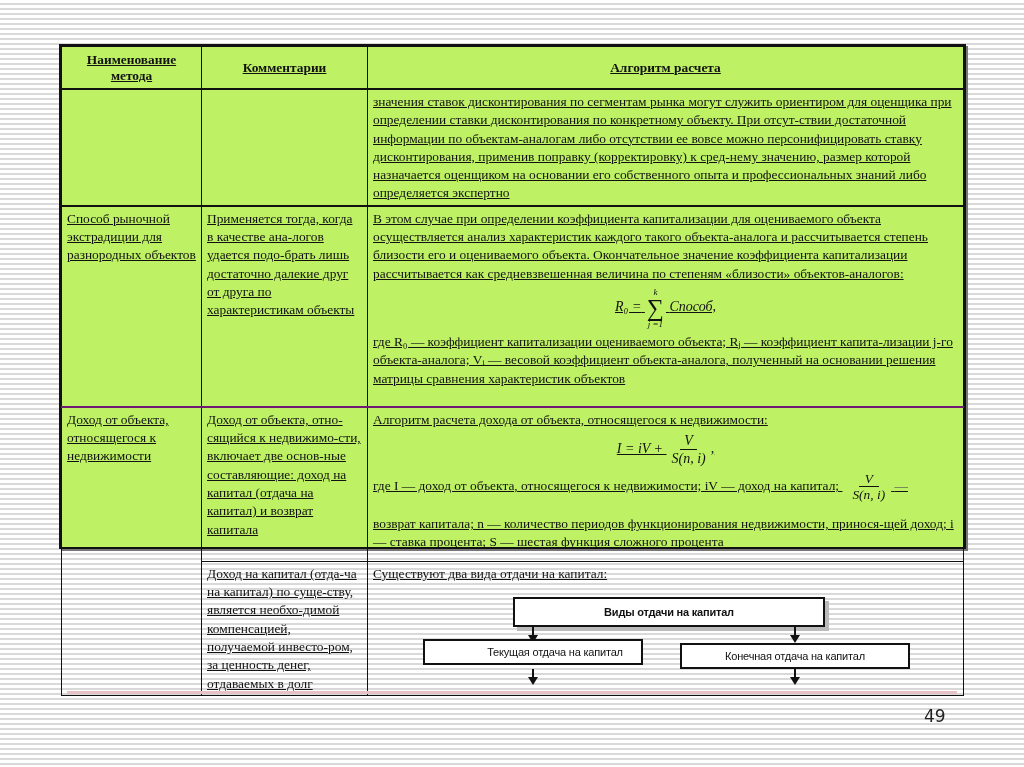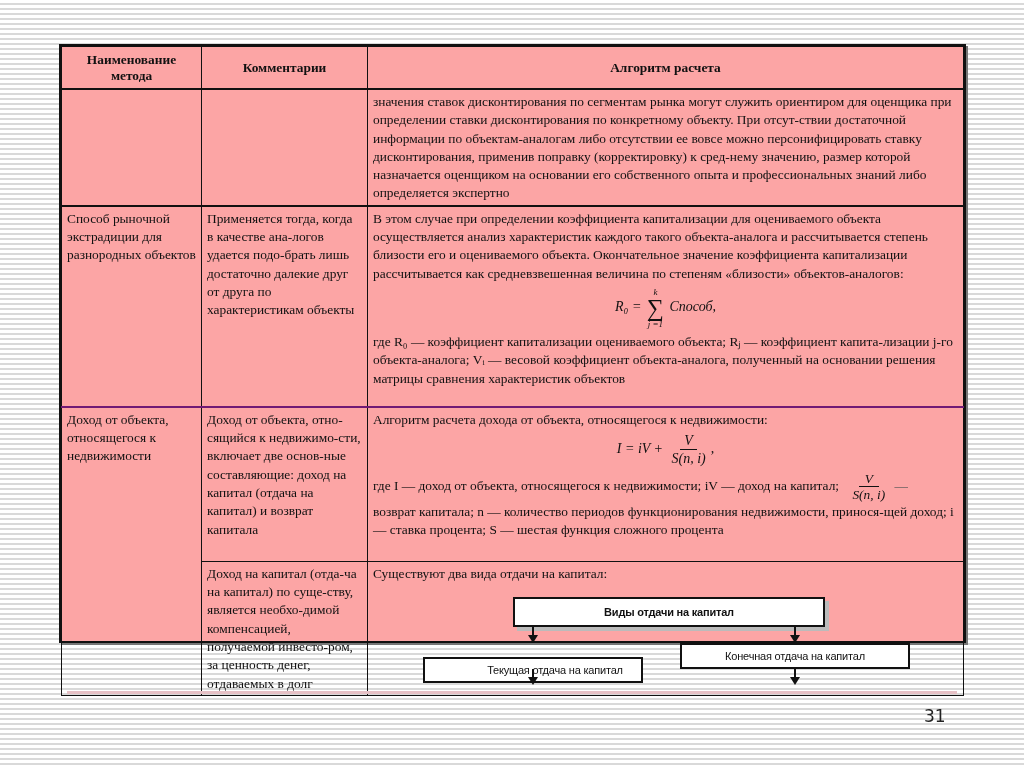--- a/index.html
+++ b/index.html
@@ -4,25 +4,26 @@
 <style>
   html, body { margin: 0; padding: 0; }
   body {
     width: 1024px; height: 767px; overflow: hidden; position: relative;
     background-color: #ffffff;
     background-image: repeating-linear-gradient(to bottom, #ffffff 0px, #ffffff 3px, #d9d9d9 3px, #d9d9d9 5px);
     font-family: "Liberation Serif", serif;
     color: #111;
   }
   .sheet {
-    position: absolute; left: 59px; top: 44px; width: 907px; height: 599px;
-    background: #fca5a5;
+    position: absolute; left: 59px; top: 44px; width: 907px; height: 505px;
+    background: #bef264;
     border: 2px solid #111;
     box-shadow: 2px 2px 0 #777;
     box-sizing: border-box;
+    text-decoration: underline;
   }
   table.main {
     border-collapse: collapse; width: 100%; height: 100%; table-layout: fixed;
   }
   table.main td, table.main th {
     border: 1px solid #111;
     vertical-align: top;
     padding: 3px 5px 2px 5px;
     font-size: 13.4px;
     line-height: 18.3px;
@@ -54,21 +55,21 @@
   .inl-frac .num { border-bottom: 1px solid #111; padding: 0 6px; line-height: 15px; }
   .inl-frac .den { line-height: 16px; }
   .diagram { position: relative; height: 104px; margin-top: 2px; }
   .dbox {
     position: absolute; border: 2px solid #111; background: #fff;
     font-family: "Liberation Sans", sans-serif; font-size: 11px;
     display: flex; align-items: center; justify-content: center; box-sizing: border-box;
     letter-spacing: -0.2px;
   }
   .dbox.top { left: 140px; top: 12px; width: 312px; height: 30px; font-weight: bold; box-shadow: 4px 4px 0 #bbb; }
-  .dbox.left { left: 50px; top: 72px; width: 220px; height: 26px; padding-left: 44px; }
+  .dbox.left { left: 50px; top: 54px; width: 220px; height: 26px; padding-left: 44px; }
   .dbox.right { left: 307px; top: 58px; width: 230px; height: 26px; }
   .vline { position: absolute; width: 2px; background: #111; }
   .arrow { position: absolute; width: 0; height: 0; border-left: 5px solid transparent; border-right: 5px solid transparent; border-top: 8px solid #111; }
   .rule {
     position: absolute; left: 67px; top: 691px; width: 890px; height: 3px;
     background: #e6c1c6;
   }
   .page-num {
     position: absolute; left: 924px; top: 706px;
     font-family: "DejaVu Sans", sans-serif; font-size: 17px; color: #222;
@@ -128,21 +129,21 @@
           </span><span>,</span>
         </div>
         <div style="">
           <span>где I — доход от объекта, относящегося к недвижимости; iV — доход на капитал;</span>
           <span class="inl-frac">
             <span class="num">V</span>
             <span class="den">S(n, i)</span>
           </span>
           <span style="color:#555;">—</span>
         </div>
-        <div style="margin-top:0;">возврат капитала; n — количество периодов функционирования недвижимости, принося-щей доход; i — ставка процента; S — шестая функция сложного процента</div>
+        <div style="margin-top:12px;">возврат капитала; n — количество периодов функционирования недвижимости, принося-щей доход; i — ставка процента; S — шестая функция сложного процента</div>
       </td>
     </tr>
 
     <tr class="row-ret">
       <td>Доход на капитал (отда-ча на капитал) по суще-ству, является необхо-димой компенсацией, получаемой инвесто-ром, за ценность денег, отдаваемых в долг</td>
       <td>
         <div>Существуют два вида отдачи на капитал:</div>
         <div class="diagram">
           <div class="dbox top">Виды отдачи на капитал</div>
           <div class="vline" style="left:159px; top:42px; height:8px;"></div>
@@ -156,13 +157,13 @@
           <div class="vline" style="left:421px; top:84px; height:8px;"></div>
           <div class="arrow" style="left:417px; top:92px;"></div>
         </div>
       </td>
     </tr>
   </tbody>
     </table>
 </div>
 
 <div class="rule"></div>
-<div class="page-num">31</div>
+<div class="page-num">49</div>
 
 </body></html>

